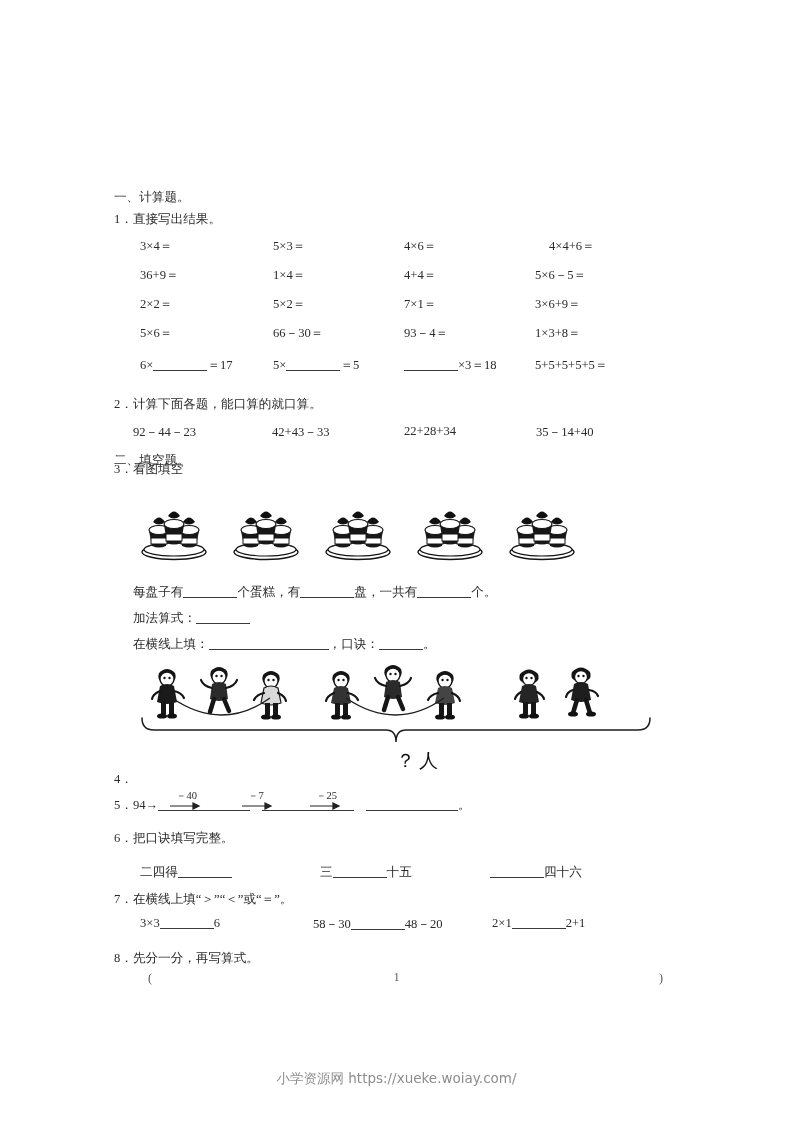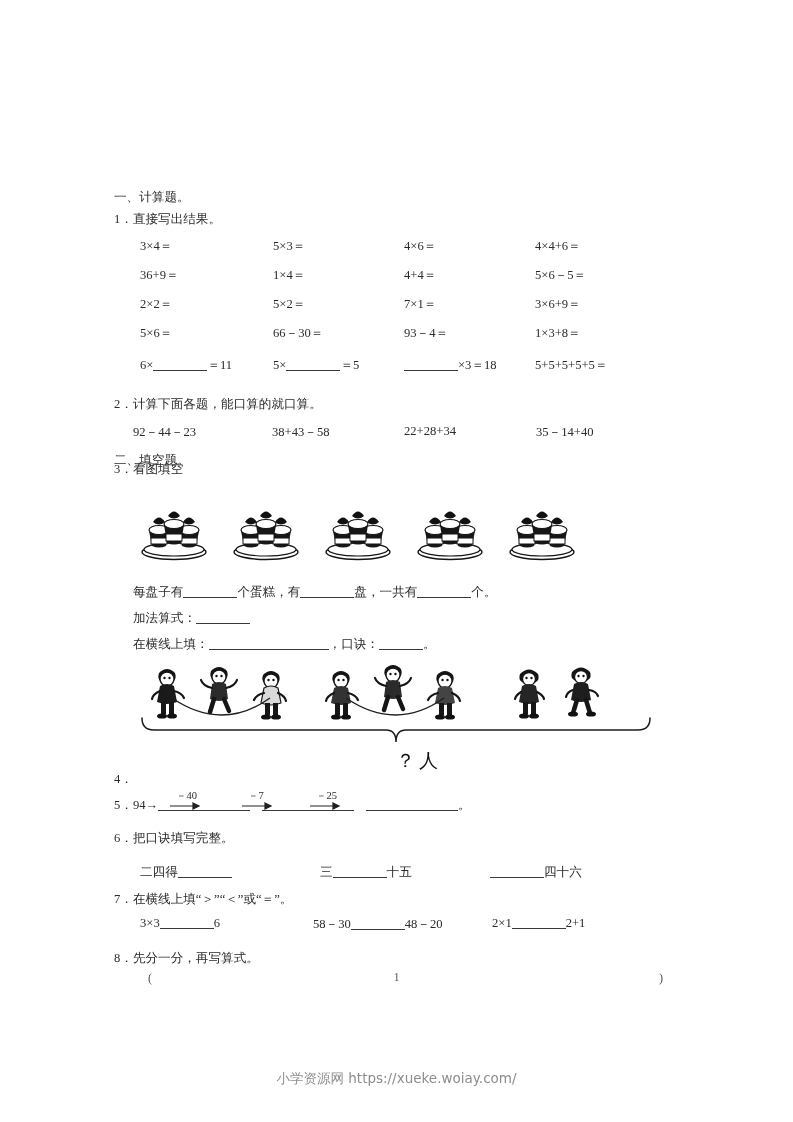--- a/index.html
+++ b/index.html
@@ -125,53 +125,53 @@
 
   <div class="sec-head" style="top:189px;">一、计算题。</div>
 
   <div class="qnum" style="top:211px;">
     <span>1．</span><span>直接写出结果。</span>
   </div>
 
   <div class="cell" style="left:140px; top:238px;">3×4＝</div>
   <div class="cell" style="left:273px; top:238px;">5×3＝</div>
   <div class="cell" style="left:404px; top:238px;">4×6＝</div>
-  <div class="cell" style="left:535px; top:238px;">4×4+6＝</div>
+  <div class="cell" style="left:549px; top:238px;">4×4+6＝</div>
 
   <div class="cell" style="left:140px; top:267px;">36+9＝</div>
   <div class="cell" style="left:273px; top:267px;">1×4＝</div>
   <div class="cell" style="left:404px; top:267px;">4+4＝</div>
   <div class="cell" style="left:535px; top:267px;">5×6－5＝</div>
 
   <div class="cell" style="left:140px; top:296px;">2×2＝</div>
   <div class="cell" style="left:273px; top:296px;">5×2＝</div>
   <div class="cell" style="left:404px; top:296px;">7×1＝</div>
   <div class="cell" style="left:535px; top:296px;">3×6+9＝</div>
 
   <div class="cell" style="left:140px; top:325px;">5×6＝</div>
   <div class="cell" style="left:273px; top:325px;">66－30＝</div>
   <div class="cell" style="left:404px; top:325px;">93－4＝</div>
   <div class="cell" style="left:535px; top:325px;">1×3+8＝</div>
 
   <div class="cell" style="left:140px; top:357px;">
-    <span>6×</span><span class="blank b-md"></span><span>＝11</span>
+    <span>6×</span><span class="blank b-md"></span><span>＝17</span>
   </div>
   <div class="cell" style="left:273px; top:357px;">
     <span>5×</span><span class="blank b-md"></span><span>＝5</span>
   </div>
   <div class="cell" style="left:404px; top:357px;">
     <span class="blank b-md"></span><span>×3＝18</span>
   </div>
   <div class="cell" style="left:535px; top:357px;">5+5+5+5+5＝</div>
 
   <div class="qnum" style="top:396px;">
     <span>2．</span><span>计算下面各题，能口算的就口算。</span>
   </div>
   <div class="cell" style="left:133px; top:424px;">92－44－23</div>
-  <div class="cell" style="left:272px; top:424px;">38+43－58</div>
+  <div class="cell" style="left:272px; top:424px;">42+43－33</div>
   <div class="cell" style="left:404px; top:424px;">22+28+34</div>
   <div class="cell" style="left:536px; top:424px;">35－14+40</div>
 
   <div class="sec-head" style="top:452px;">二、填空题。</div>
 
   <div class="qnum" style="top:461px;">
     <span>3．</span><span>看图填空</span>
   </div>
 
   <div class="plates">

